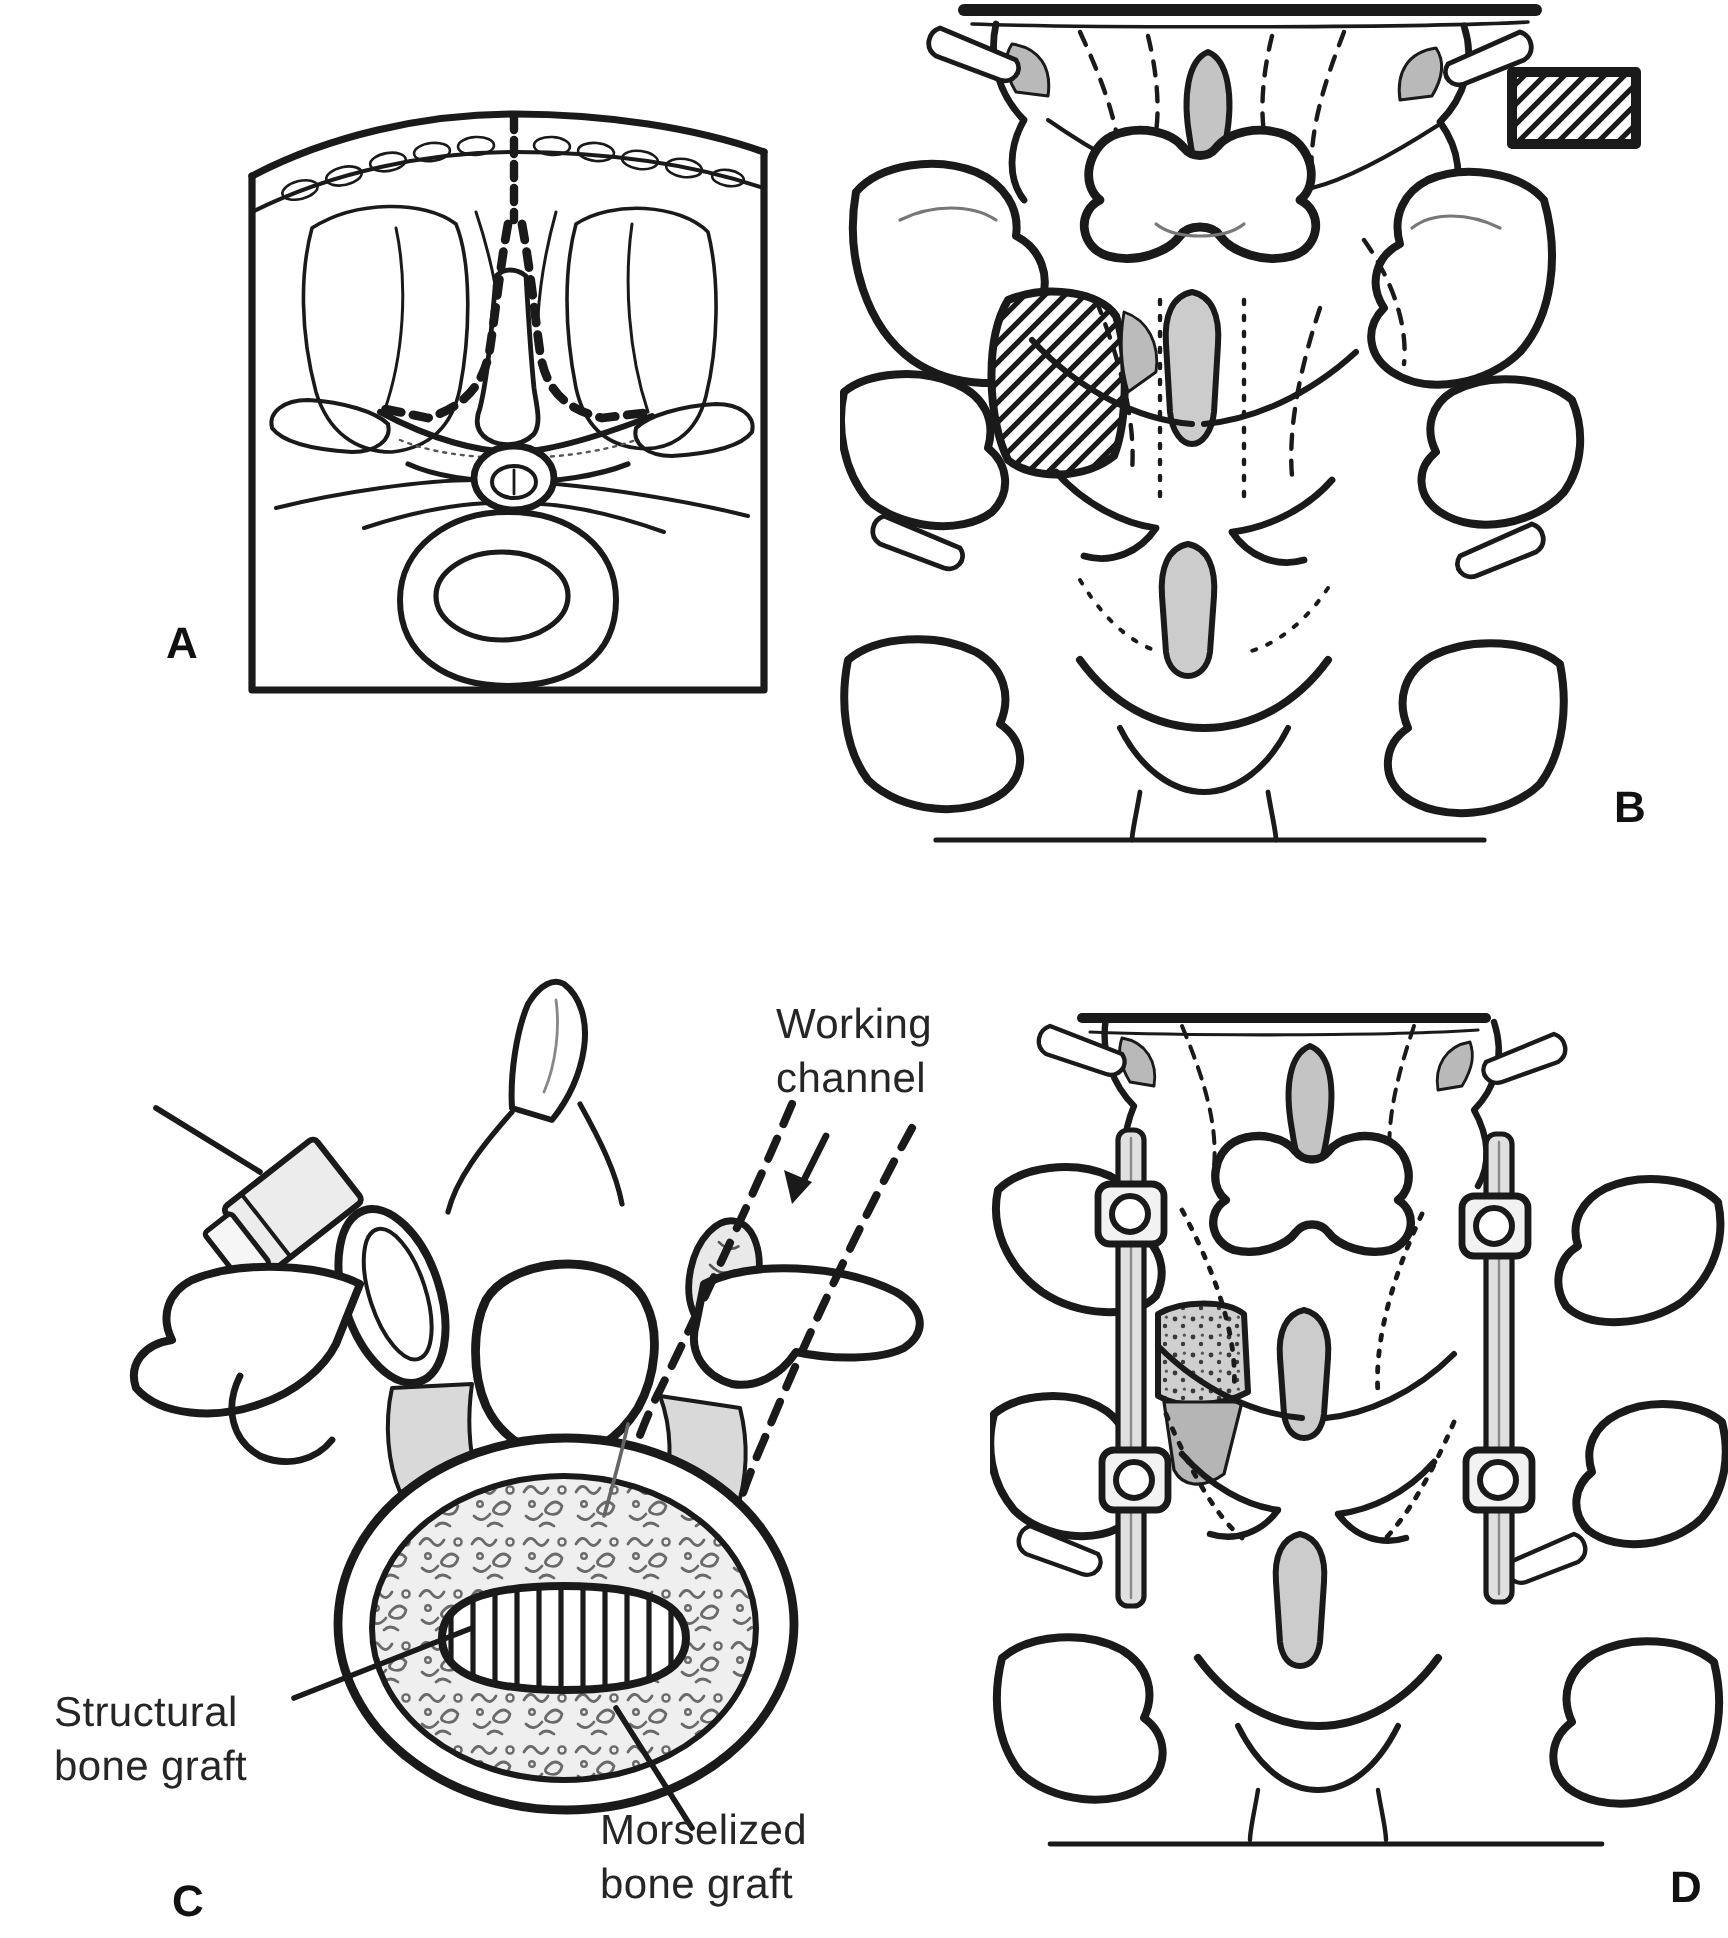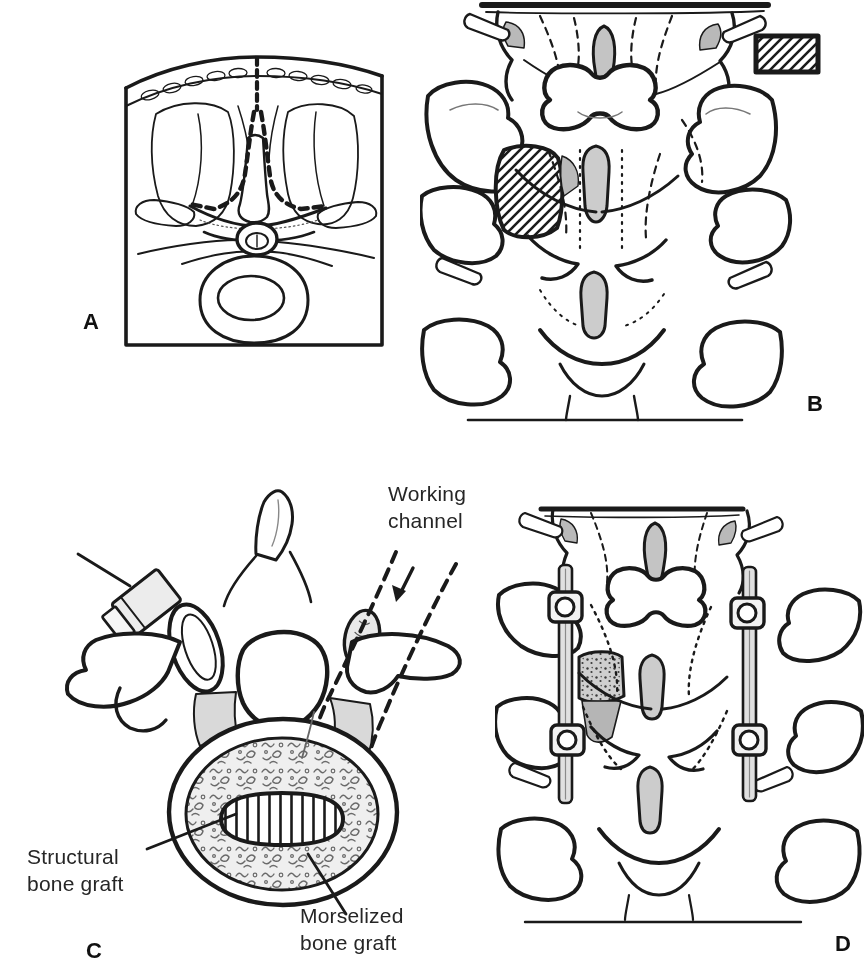--- a/index.html
+++ b/index.html
@@ -325,17 +325,17 @@
     <path d="M134,400 C132,412 130,420 130,425" stroke-width="2.2"></path>
     <path d="M194,400 C196,412 198,420 198,425" stroke-width="2.2"></path>
     <path d="M30,427 L306,427" stroke-width="2.4"></path>
   </svg>
 
   <div class="panel-letter" style="left:83px;top:309px">A</div>
   <div class="panel-letter" style="left:807px;top:391px">B</div>
   <div class="panel-letter" style="left:86px;top:938px">C</div>
   <div class="panel-letter" style="left:835px;top:931px">D</div>
 
-  <div class="anno-label" style="left:388px;top:480px;width:96px">Working channel</div>
+  <div class="anno-label" style="left:388px;top:499px;width:96px">Working channel</div>
   <div class="anno-label" style="left:27px;top:843px;width:112px">Structural bone graft</div>
   <div class="anno-label" style="left:300px;top:902px;width:122px">Morselized bone graft</div>
 
 </div>
 
 </body></html>

